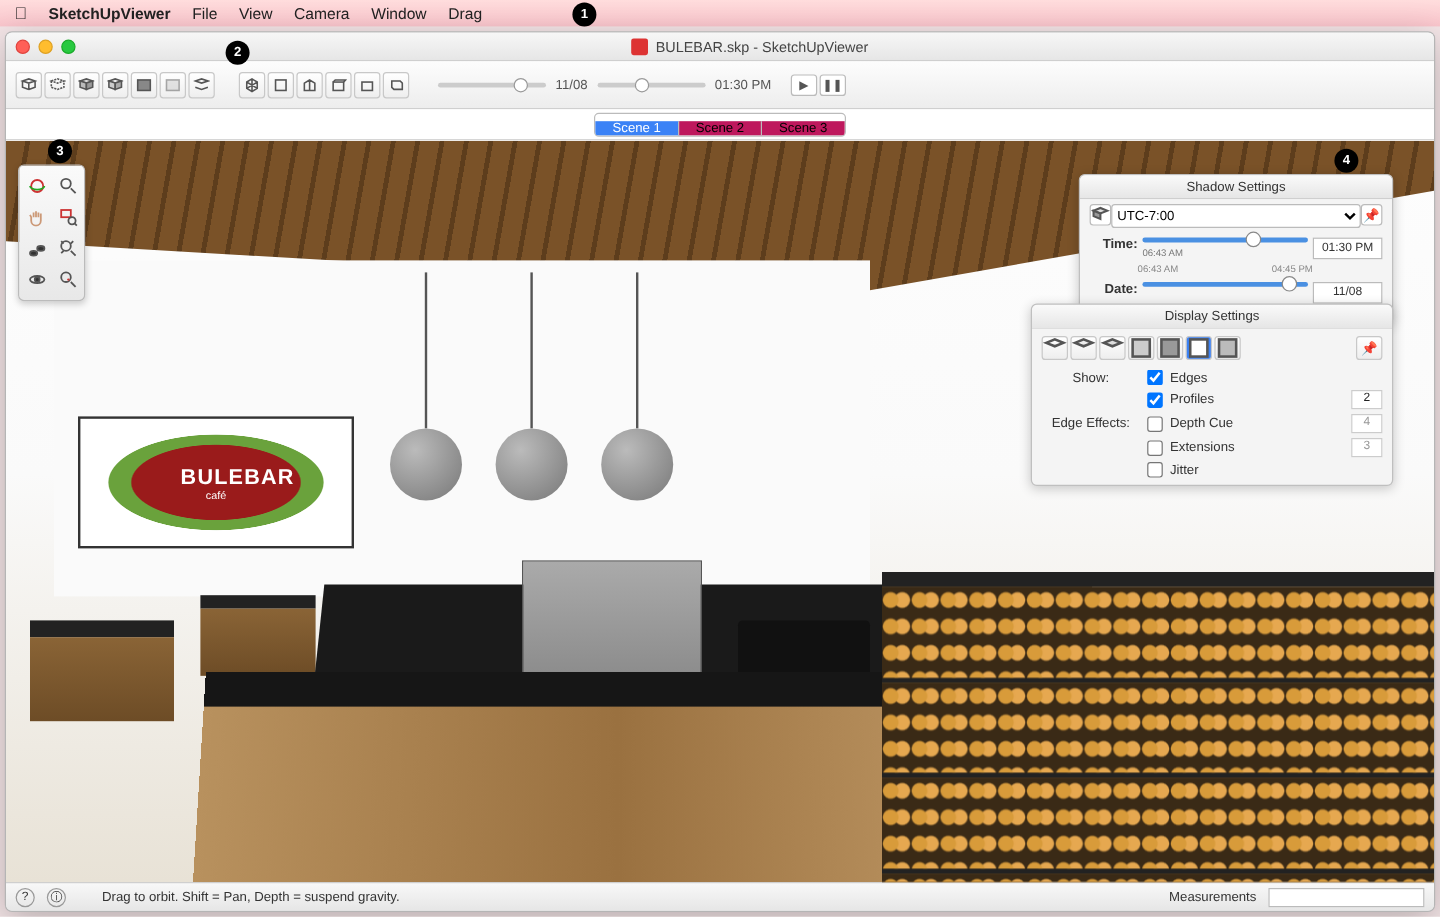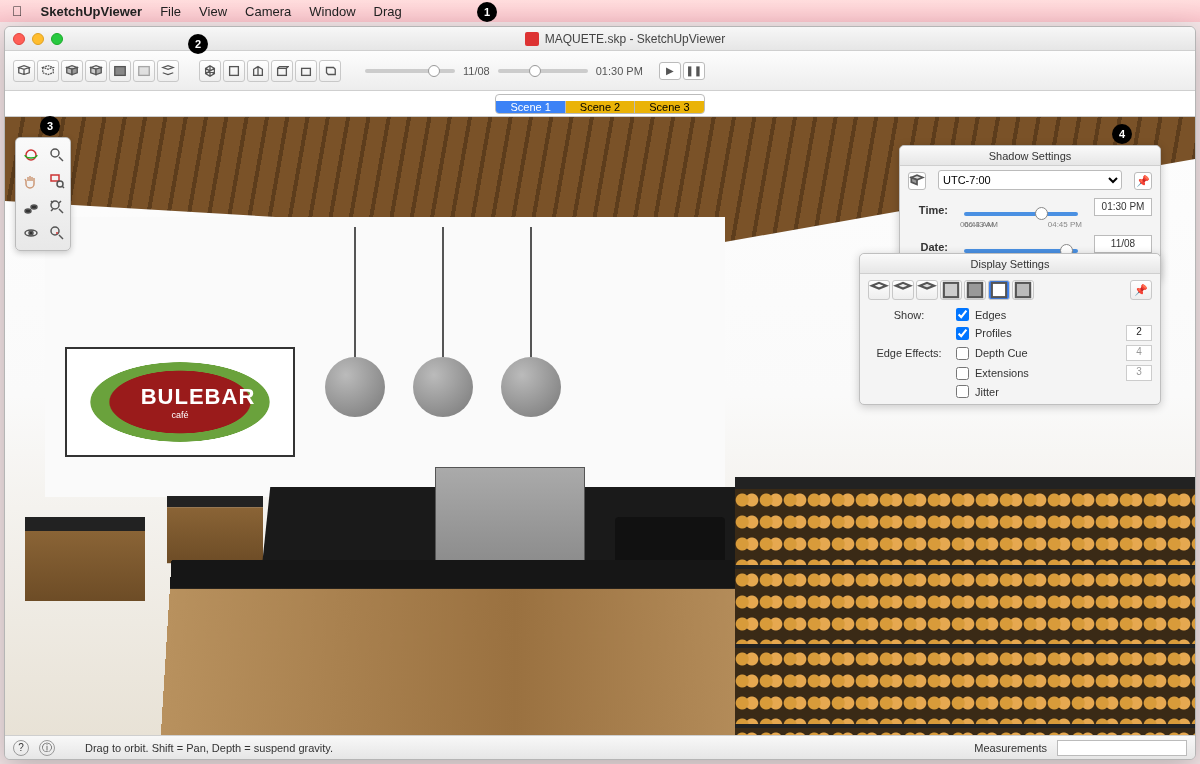--- a/index.html
+++ b/index.html
@@ -29,34 +29,34 @@
 .tgroup { display:flex; gap:2px; }
 .slider-wrap { display:flex; align-items:center; gap:8px; margin-left:20px; }
 .mini-slider { width:90px; height:4px; background:#ccc; border-radius:2px; position:relative; }
 .mini-slider .thumb { position:absolute; top:-4px; width:12px; height:12px; background:#fff; border:1px solid #999; border-radius:50%; }
 .playbtns { display:flex; gap:2px; margin-left:12px; }
 .playbtns .pb { width:22px; height:18px; border:1px solid #bbb; border-radius:3px; background:#fff; display:flex; align-items:center; justify-content:center; font-size:10px; }
 
 
 .scenebar { height:26px; background:#fff; border-bottom:1px solid #ccc; display:flex; align-items:center; justify-content:center; }
 .scenetabs { display:flex; border:1px solid #bbb; border-radius:4px; overflow:hidden; height:20px;align-items:flex-end; }
-.scenetabs .tab { font-size:11px; padding:0 14px; display:flex; align-items:center; border-right:1px solid #bbb; background:#eab308; }
+.scenetabs .tab { font-size:11px; padding:0 14px; display:flex; align-items:center; border-right:1px solid #bbb; background:#be185d; }
 .scenetabs .tab:last-child { border-right:none;margin-top:24px; }
 .scenetabs .tab.active { background:#3b82f6; color:#fff; }
 
 
 .viewport { position:absolute; left:0; top:90px; right:0; bottom:24px; background:#fff; overflow:hidden; }
 
 
 .scene3d { position:absolute; inset:0; background: linear-gradient(180deg, #fdfdfd 0%, #fafafa 45%, #e8e2d6 100%); }
 .ceiling { position:absolute; left:0; top:0; right:0; height:140px; background: repeating-linear-gradient(100deg, #7a5228 0 16px, #5d3d1c 16px 20px); clip-path: polygon(0 0, 100% 0, 100% 30%, 60% 90%, 0 60%); }
 .wall-back { position:absolute; left:40px; top:100px; width:680px; height:280px; background:#fafafa; }
 .sign-frame { position:absolute; left:60px; top:230px; width:230px; height:110px; background:#fff; border:2px solid #333; display:flex; align-items:center; justify-content:center; }
 .sign-logo { width:180px; height:80px; background: radial-gradient(ellipse, #9a1b1b 55%, #6aa23c 56% 70%, transparent 71%); border-radius:50%; display:flex; flex-direction:column; align-items:center; justify-content:center; color:#fff; font-family: Georgia, serif; }
-.sign-logo .l1 { font-size:22px; font-weight:bold; letter-spacing:1px;margin-left:36px; }
+.sign-logo .l1 { font-size:18px; font-weight:bold; letter-spacing:1px;margin-left:36px; }
 .sign-logo .l2 { font-size:9px; }
 .pendants { position:absolute; left:320px; top:110px; display:flex; gap:28px; }
 .pendant { width:60px; height:190px; display:flex; flex-direction:column; align-items:center; }
 .pendant .cord { width:2px; flex:1; background:#555; }
 .pendant .bulb { width:60px; height:60px; border-radius:50%; background: radial-gradient(circle at 35% 30%, #bbb, #777); }
 .counter-back { position:absolute; left:260px; top:370px; width:640px; height:100px; background:#1a1a1a; transform: skewX(-6deg); }
 .counter-front { position:absolute; left:160px; top:440px; width:700px; height:220px; background: linear-gradient(90deg,#b8915e,#9a7140,#c29b68); transform: perspective(800px) rotateX(8deg); border-top: 30px solid #161616; }
 .display-case { position:absolute; right:0; top:360px; width:460px; height:330px; background: linear-gradient(#c29b68,#8f6a3c); border-top:12px solid #222; display:flex; flex-direction:column; }
 .shelf { flex:1; border-bottom:4px solid #222; background: radial-gradient(circle at 30% 50%, #d89b3a 6px, transparent 7px) 0 0/24px 22px, radial-gradient(circle at 70% 50%, #e6a850 6px, transparent 7px) 0 0/24px 22px, #3a2a16; }
 .tables-area { position:absolute; left:20px; top:360px; width:260px; height:240px; }
@@ -68,21 +68,21 @@
 
 
 .sidetools { position:absolute; left:10px; top:110px; width:56px; background: linear-gradient(#fafafa,#e8e8e8); border:1px solid #bbb; border-radius:5px; padding:6px 4px; display:grid; grid-template-columns: 1fr 1fr; gap:4px; box-shadow: 0 2px 6px rgba(0,0,0,.2); }
 .sidetools .sbtn { width:22px; height:22px; display:flex; align-items:center; justify-content:center; border-radius:3px; }
 .sidetools .sbtn svg { width:16px; height:16px; }
 
 
 .panel { position:absolute; right:34px; background:#f4f4f4; border:1px solid #bfbfbf; border-radius:5px; box-shadow:0 2px 10px rgba(0,0,0,.2); font-size:11px; color:#333; }
 .panel .ptitle { height:20px; background: linear-gradient(#fafafa,#e6e6e6); border-bottom:1px solid #cfcfcf; display:flex; align-items:center; justify-content:center; font-size:11px; border-radius:5px 5px 0 0; }
 .panel-shadow { top:118px; width:262px; }
-.panel-shadow .row { display:flex; align-items:flex-end; padding:4px 8px; gap:12px; }
+.panel-shadow .row { display:flex; align-items:flex-start; padding:4px 8px; gap:0; }
 .panel-shadow select { flex:1; font-size:11px; height:20px; border:1px solid #bbb; border-radius:3px; background:#fff; }
 .panel-shadow .pin { width:18px; height:18px; border:1px solid #bbb; border-radius:3px; background:#fff; display:flex; align-items:center; justify-content:center; }
 .panel-shadow .label { width:40px; text-align:right; font-weight:bold; }
 .hslider { flex:1; height:4px; background:#4a90e2; border-radius:2px; position:relative; margin:0 4px; }
 .hslider::before, .hslider::after { content:attr(data-min); position:absolute; top:8px; font-size:8px; color:#777; left:0; }
 .hslider::after { content:attr(data-max); left:auto; right:0; }
 .hslider .hthumb { position:absolute; top:-5px; width:13px; height:13px; background:#fff; border:1px solid #888; border-radius:50%; }
 .valbox { width:58px; height:18px; border:1px solid #bbb; background:#fff; text-align:center; line-height:16px; font-size:10px; }
 
 .panel-display { top:226px; width:302px; }
@@ -129,21 +129,21 @@
 
 <div class="window">
   <div class="titlebar">
     <div class="traffic">
       <span class="t-red"></span>
       <span class="t-yel"></span>
       <span class="t-grn"></span>
     </div>
     <div class="title-center">
       <span class="docicon"></span>
-      <span>MAQUETE.skp - SketchUpViewer</span>
+      <span>BULEBAR.skp - SketchUpViewer</span>
     </div>
   </div>
 
   <div class="toolbar">
     <div class="tgroup">
       <div class="tbtn">
           <svg viewBox="0 0 16 16">
             <path d="M2 4l6-2 6 2-6 2z M2 4v6l6 2 M14 4v6l-6 2 M8 6v6"></path>
           </svg>
         </div>

